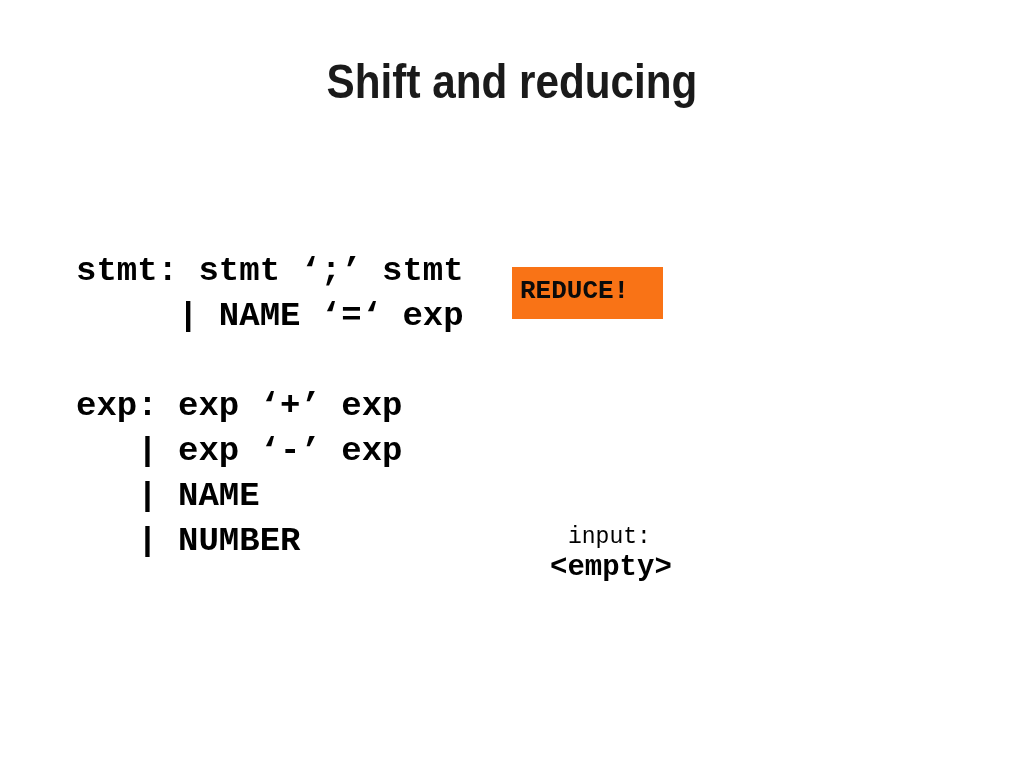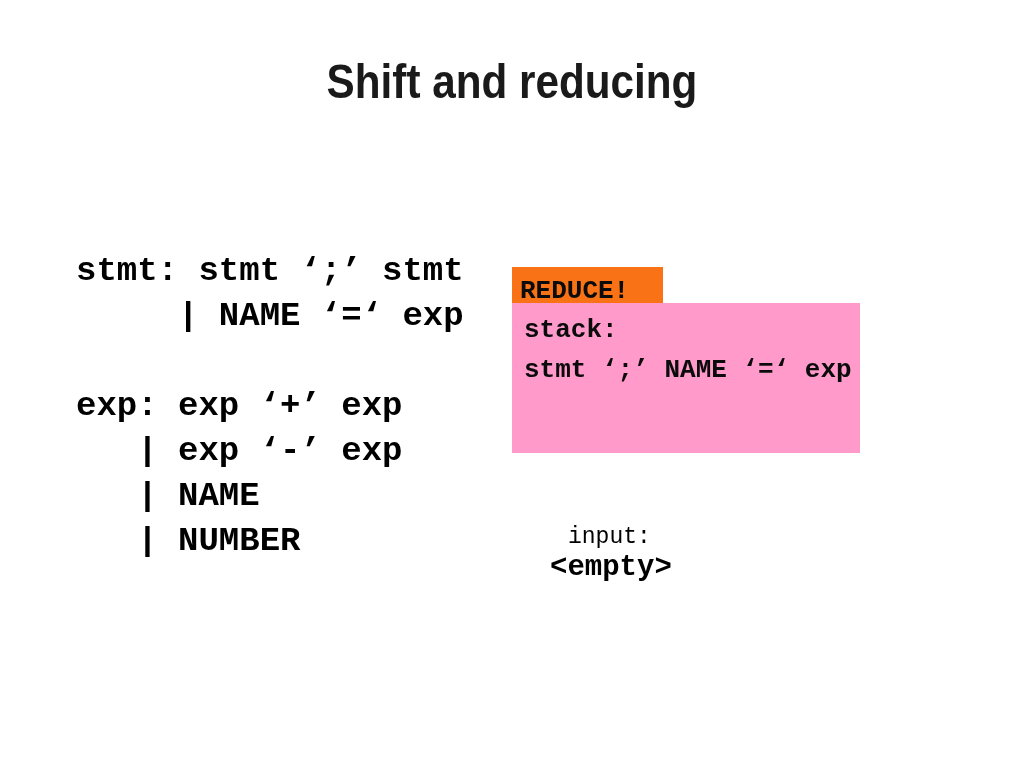--- a/index.html
+++ b/index.html
@@ -117,22 +117,18 @@
 
 exp: exp ‘+’ exp
    | exp ‘-’ exp
    | NAME
    | NUMBER</pre>
 
   <div class="action-box">
     <div class="action-label">REDUCE!</div>
   </div>
 
-  <div class="stack-box">
-    <div class="stack-line">stack:</div>
-    <div class="stack-line">stmt ‘;’ NAME ‘=‘ exp</div>
-  </div>
 
   <div class="input-label">input:</div>
 
   <div class="input-content">&lt;empty&gt;</div>
 
 </div>
 
 </body></html>

